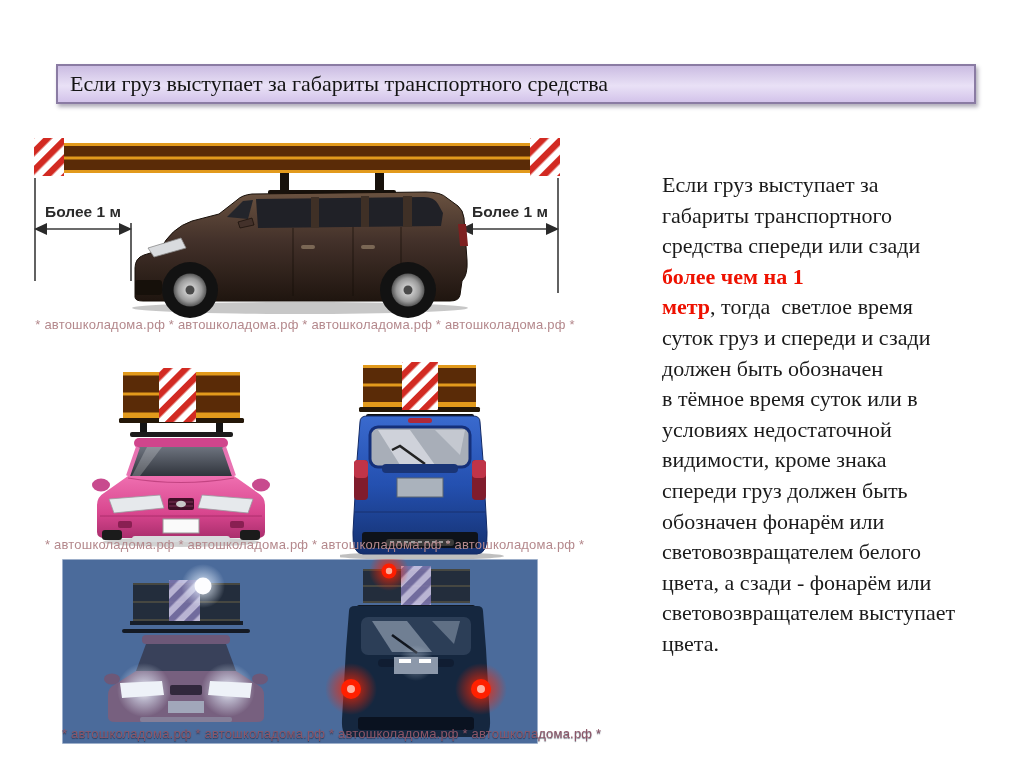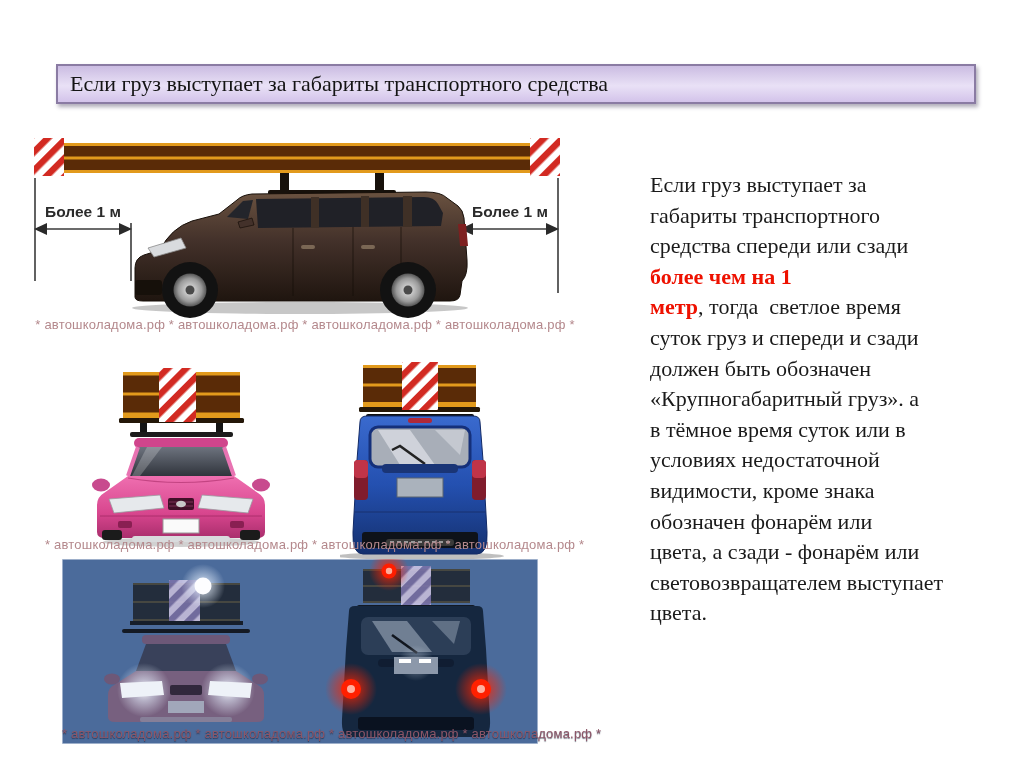--- a/index.html
+++ b/index.html
@@ -14,21 +14,21 @@
           font-family:Liberation Serif, serif;font-size:22px;line-height:35px;color:#141414;
           padding-left:12px;}
   
   .wm{position:absolute;font-size:13px;letter-spacing:.2px;color:var(--watermark,#b4888c);
       text-align:center;white-space:nowrap;}
   .wm-night{color:#8c5668;text-shadow:0 1px 1px rgba(20,30,50,.6);}
   
   .body-text{position:absolute;left:650px;top:170px;width:360px;
              font-family:"Liberation Serif",serif;font-size:22px;line-height:30.6px;
              color:var(--text,#1a1a1a);}
-  .tline{white-space:pre;}
+  .tline{white-space:pre;margin-left:12px;}
   .red{color:var(--accent-red,#ee1100);font-weight:bold;}
   svg text{user-select:none;}
 </style>
 </head>
 <body>
 
 <div class="slide">
 
   <svg width="0" height="0" style="position:absolute" aria-hidden="true">
     <defs>
@@ -266,23 +266,24 @@
   <div class="wm wm-night" style="left:62px;top:726px;width:476px">* автошколадома.рф * автошколадома.рф * автошколадома.рф * автошколадома.рф *</div>
 
   <div class="body-text">
       <div class="tline"><span>Если груз выступает за</span></div>
       <div class="tline"><span>габариты транспортного</span></div>
       <div class="tline"><span>средства спереди или сзади</span></div>
       <div class="tline"><span class="red">более чем на 1</span></div>
       <div class="tline"><span class="red">метр</span><span>, тогда  светлое время</span></div>
       <div class="tline"><span>суток груз и спереди и сзади</span></div>
       <div class="tline"><span>должен быть обозначен</span></div>
-      <div class="tline"><span>«Крупногабаритный груз». а</span></div>
       <div class="tline"><span>в тёмное время суток или в</span></div>
       <div class="tline"><span>условиях недостаточной</span></div>
       <div class="tline"><span>видимости, кроме знака</span></div>
+      <div class="tline"><span>спереди груз должен быть</span></div>
       <div class="tline"><span>обозначен фонарём или</span></div>
+      <div class="tline"><span>световозвращателем белого</span></div>
       <div class="tline"><span>цвета, а сзади - фонарём или</span></div>
       <div class="tline"><span>световозвращателем выступает</span></div>
       <div class="tline"><span>цвета.</span></div>
     </div>
 
 </div>
 
 </body></html>

